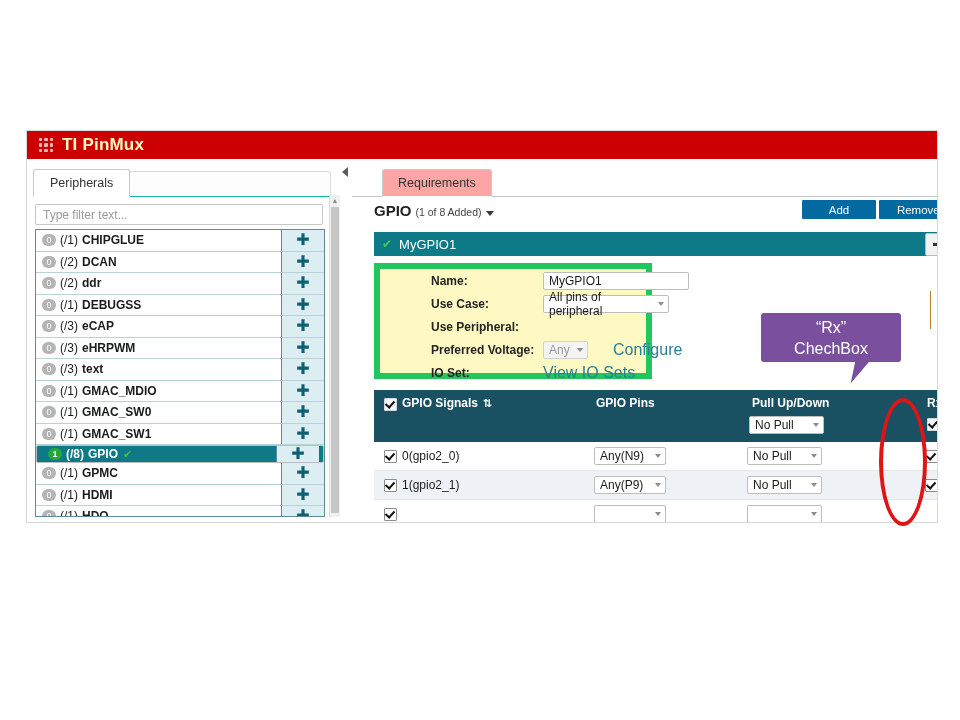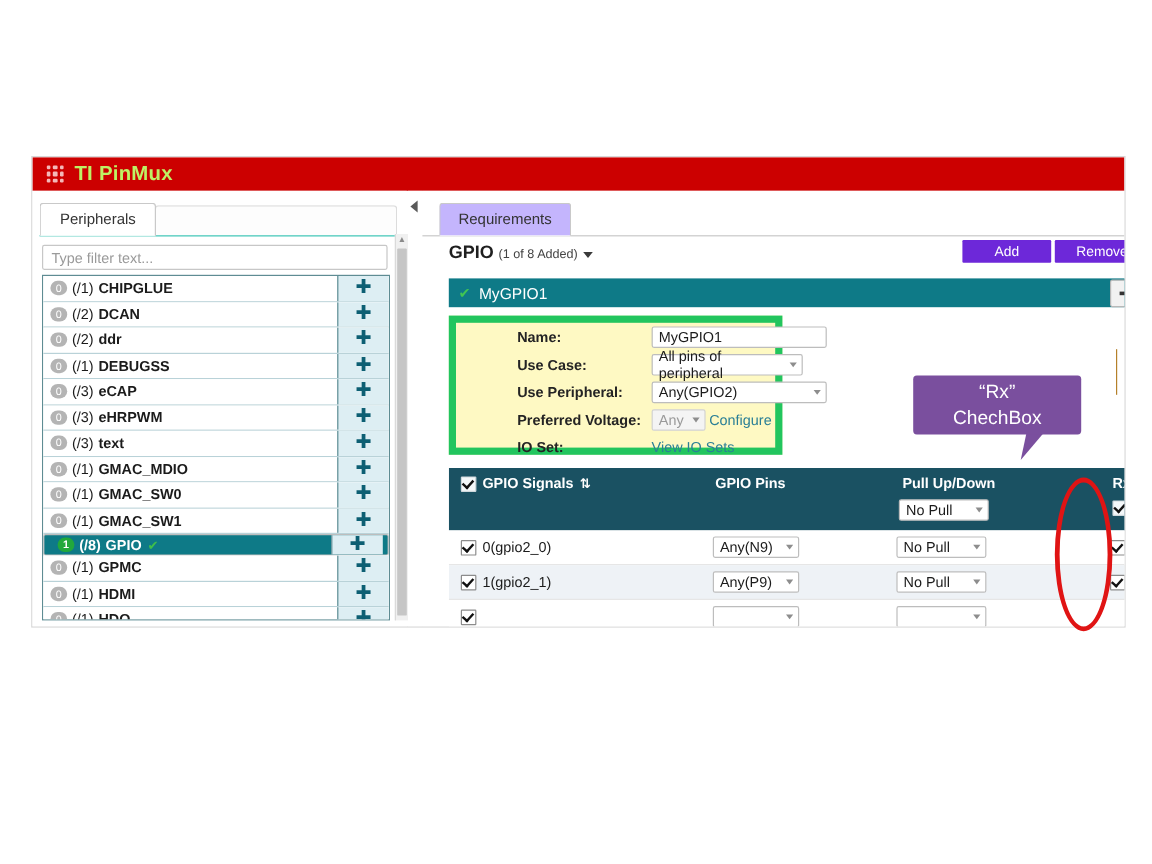--- a/index.html
+++ b/index.html
@@ -19,21 +19,21 @@
     position:absolute;left:0;top:0;width:910px;height:28px;
     background:#cc0000;display:flex;align-items:center;
   }
   .grid-icon{
     width:14px;height:14px;margin-left:12px;margin-right:9px;
     display:grid;grid-template-columns:repeat(3,1fr);grid-template-rows:repeat(3,1fr);
     gap:2px;
   }
   .grid-icon i{background:#f4b9b9;display:block;border-radius:1px;}
   .brand{
-    color:#bef264;font-size:17px;font-weight:bold;letter-spacing:.2px;
+    color:#fef9c3;font-size:17px;font-weight:bold;letter-spacing:.2px;
     margin-right:36px;white-space:nowrap;text-align:center;
   }
   .menuitem{
     color:#ffffff;font-size:14px;margin-right:33px;white-space:nowrap;cursor:pointer;margin-top:44px;
   }
 
   
   .leftpanel{
     position:absolute;left:0;top:28px;width:312px;height:363px;
     background:#ffffff;
@@ -114,40 +114,40 @@
   }
 
   
   .rightpanel{
     position:absolute;left:325px;top:28px;width:585px;height:363px;background:#ffffff;
   }
   .rtabstrip{
     position:absolute;left:0;top:10px;width:585px;height:27px;border-bottom:1px solid #c9c9c9;
   }
   .rtab{
-    position:absolute;left:14px;top:0;height:26px;padding:0 15px;
+    position:absolute;left:30px;top:0;height:26px;padding:0 15px;
     display:flex;align-items:center;font-size:12.5px;color:#333;
-    background:#c4b5fd;border:1px solid #c9c9c9;border-bottom:1px solid #fff;
+    background:#fca5a5;border:1px solid #c9c9c9;border-bottom:1px solid #fff;
     border-top-left-radius:3px;border-top-right-radius:3px;
   }
   .rtitlebar{
     position:absolute;left:0;top:43px;width:585px;height:26px;
   }
   .rtitle{
     position:absolute;left:22px;top:0;display:flex;align-items:baseline;
   }
   .rtitle .big{font-size:15px;font-weight:bold;color:#1f1f1f;}
   .rtitle .sub{font-size:10.5px;color:#444;margin-left:4px;}
   .caret-dn{
     display:inline-block;margin-left:5px;width:0;height:0;
     border-left:4px solid transparent;border-right:4px solid transparent;
     border-top:5px solid #3a3a3a;vertical-align:middle;
   }
   .btn-teal{
-    position:absolute;top:-2px;height:19px;background:#6d28d9;color:#fff;
+    position:absolute;top:-2px;height:19px;background:#0369a1;color:#fff;
     font-size:11.5px;display:flex;align-items:center;justify-content:center;
     cursor:pointer;border-radius:1px;
   }
   .btn-add{left:450px;width:74px;}
   .btn-remove{left:527px;width:94px;}
 
   .acchead{
     position:absolute;left:22px;top:73px;width:598px;height:24px;
     background:#0e7a87;display:flex;align-items:center;
   }
@@ -178,22 +178,22 @@
     font-size:12px;color:#1b1b1b;display:flex;align-items:center;
     padding:0 4px 0 5px;box-sizing:border-box;justify-content:space-between;
   }
   .sel-usecase{width:126px;}
   .sel-periph{width:146px;}
   .sel-volt{width:45px;color:#9a9a9a;background:#f4f4f4;border-color:#d2d2d2;}
   .caret-sm{
     width:0;height:0;border-left:3px solid transparent;border-right:3px solid transparent;
     border-top:4px solid #8d8d8d;flex:0 0 auto;margin-left:4px;
   }
-  .link{color:#2a7f96;font-size:12px;cursor:pointer;}
-  .inline{display:flex;align-items:center;gap:3px;}
+  .link{color:#2a7f96;font-size:16px;cursor:pointer;}
+  .inline{display:flex;align-items:center;gap:25px;}
 
   
   .tbl{
     position:absolute;left:22px;top:231px;width:598px;height:132px;overflow:hidden;
   }
   .thead{
     height:52px;background:#1a5162;position:relative;
   }
   .th{position:absolute;top:6px;color:#ffffff;font-size:12px;font-weight:bold;}
   .th-sig{left:28px;}
@@ -442,26 +442,20 @@
         <div class="flabel">Use Case:</div>
         <div class="fval">
           <div class="sel sel-usecase">
             <span>All pins of peripheral</span>
             <span class="caret-sm"></span>
           </div>
         </div>
       </div>
       <div class="frow">
         <div class="flabel">Use Peripheral:</div>
-        <div class="fval">
-          <div class="sel sel-periph">
-            <span>Any(GPIO2)</span>
-            <span class="caret-sm"></span>
-          </div>
-        </div>
       </div>
       <div class="frow">
         <div class="flabel">Preferred Voltage:</div>
         <div class="fval inline">
           <div class="sel sel-volt">
             <span>Any</span>
             <span class="caret-sm"></span>
           </div>
           <span class="link">Configure</span>
         </div>

